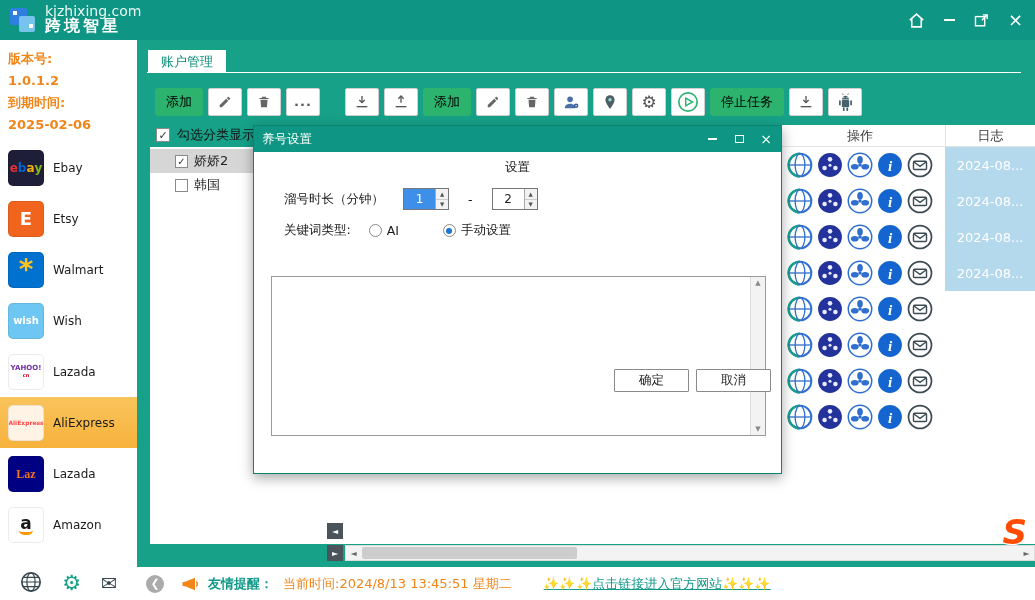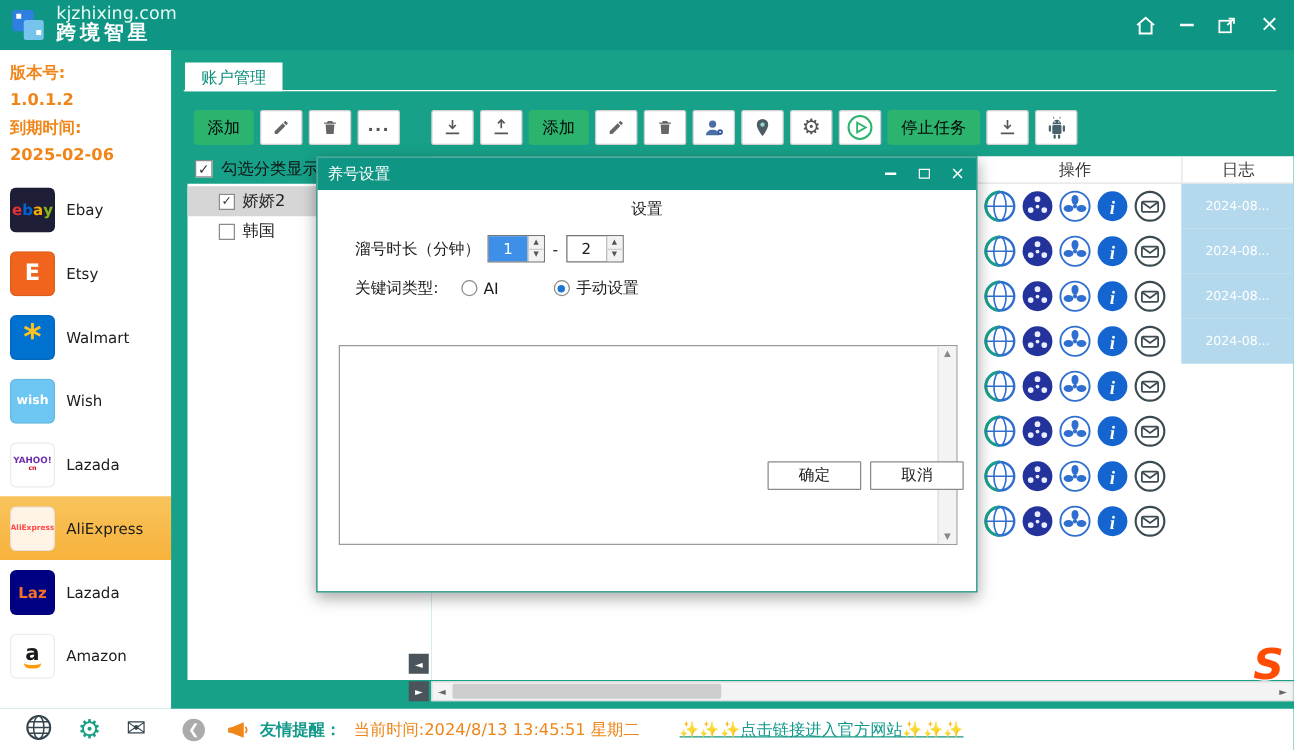--- a/index.html
+++ b/index.html
@@ -46,39 +46,39 @@
 .tree-item.selected{background:#d6d6d6}
 .tree-item .cb{width:13px;height:13px;font-size:10px}
 .table{position:absolute;left:208px;top:85px;right:0;bottom:23px;background:#fff}
 .t-head{display:flex;height:22px;border-bottom:1px solid #e3e3e3;align-items:stretch;color:#3a3a3a}
 .t-fill{width:430px}
 .t-ops{width:170px;display:flex;align-items:center;justify-content:center}
 .t-date{flex:1;display:flex;align-items:center;justify-content:center}
 .t-head .t-date{border-left:1px solid #e3e3e3}
 .t-row{display:flex;height:36px;align-items:stretch}
 .t-row .t-ops{gap:4px}
-.t-row .t-date{font-size:10px;color:#9fb6c2}
+.t-row .t-date{font-size:13px;color:#9fb6c2}
 .t-row .t-date.filled{background:var(--row-date-bg);color:#fff}
 .row-icon-btn{width:26px;height:26px;display:flex;align-items:center;justify-content:center}
 .nav-sq{position:absolute;left:190px;width:16px;height:16px;background:#4a545a;color:#fff;font-size:8px;display:flex;align-items:center;justify-content:center}
 .nav-up{top:483px}.nav-down{top:505px}
 .hscroll{position:absolute;left:208px;right:0;top:505px;height:16px;background:#f3f3f3;border:1px solid #dcdcdc;display:flex;align-items:center;justify-content:space-between}
 .hs-arrow{width:15px;text-align:center;font-size:8px;color:#666}
 .hs-thumb{position:absolute;left:16px;top:1px;height:12px;width:215px;background:#cdcdcd;border-radius:2px}
 
 
 .dialog{position:absolute;left:253px;top:125px;width:529px;height:349px;background:#fff;border:1px solid #0a8573;box-shadow:0 4px 12px rgba(0,0,0,.35);z-index:50}
 .dlg-title{height:26px;background:var(--teal);display:flex;align-items:center;color:#fff;padding:0 8px;font-size:12.5px}
 .dlg-controls{margin-left:auto;display:flex;align-items:center;gap:13px}
 .dlg-wc{color:#fff;width:14px;height:14px;display:flex;align-items:center;justify-content:center;font-size:14px}
 .dash{width:9px;height:2px;background:#fff;display:block}
 .sq{width:9px;height:8px;border:1.5px solid #fff;display:block}
 .dlg-body{position:relative;height:249px;font-size:12.5px;color:#1b1b1b}
 .set-title{position:absolute;top:7px;left:0;right:0;text-align:center}
-.dur-row{position:absolute;top:36px;left:30px;display:flex;align-items:center;gap:6px}
+.dur-row{position:absolute;top:36px;left:30px;display:flex;align-items:center;gap:19px}
 .spinner{width:46px;height:22px;border:1px solid #767676;display:flex;background:#fff}
 .spin-val{flex:1;display:flex;align-items:center;justify-content:center;font-size:12px}
 .spin-val.selected{background:#3d8fe8;color:#fff}
 .spin-arrows{width:13px;display:flex;flex-direction:column;border-left:1px solid #aaa}
 .spin-arrows button{flex:1;font-size:5.5px;color:#555;background:#f2f2f2;display:flex;align-items:center;justify-content:center}
 .spin-arrows button:first-child{border-bottom:1px solid #ccc}
 .type-row{position:absolute;top:70px;left:30px;display:flex;align-items:center}
 .radio{width:13px;height:13px;border:1px solid #8a8a8a;border-radius:50%;background:#fff;position:relative;flex:none}
 .radio.checked::after{content:"";position:absolute;inset:2.5px;border-radius:50%;background:#1c76d2}
 .kw-label{position:absolute;top:106px;left:17px}
@@ -190,21 +190,21 @@
       </div>
       <div class="plat selected">
         <div class="plat-icon" style="background: rgb(255, 243, 230);">
           <div class="plat-letters" style="font-size: 6px;">
             <span style="color: rgb(255, 71, 71);">AliExpress</span>
           </div>
         </div>
         <span class="plat-label">AliExpress</span>
       </div>
       <div class="plat">
-        <div class="plat-icon" style="background: rgb(0, 0, 131);">
+        <div class="plat-icon" style="background: rgb(0, 0, 131); font-family: Liberation Serif, serif;">
           <div class="plat-letters" style="font-size: 12px;">
             <span style="color: rgb(245, 114, 36);">Laz</span>
           </div>
         </div>
         <span class="plat-label">Lazada</span>
       </div>
       <div class="plat">
         <div class="plat-icon" style="background: rgb(255, 255, 255);">
           <div class="plat-letters" style="font-size: 17px;">
             <span style="color: rgb(26, 26, 26);">a</span>

